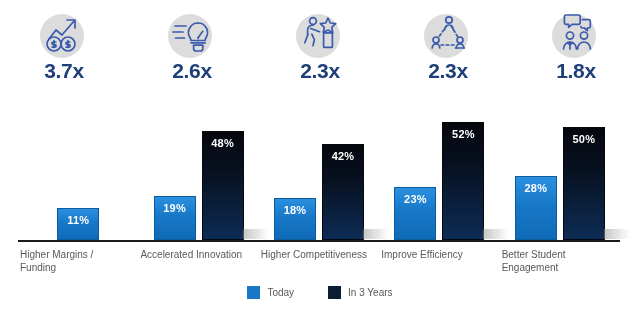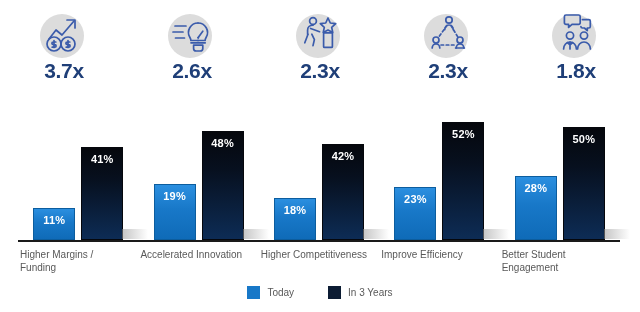--- a/index.html
+++ b/index.html
@@ -212,31 +212,25 @@
 
 <div id="plot">
   <div id="groups">
 
     <div class="group">
       <div class="bar-wrap">
         <div class="bar today" style="height:32px">
           <span class="val">11%</span>
         </div>
       </div>
-      <div class="bar-wrap">
-        <div class="bar future" style="height:93px">
-          <span class="val">41%</span>
-          <span class="shadow"></span>
-        </div>
-      </div>
-    </div>
-
-    <div class="group">
-      <div class="bar-wrap">
-        <div class="bar today" style="height:56px">
+    </div>
+
+    <div class="group">
+      <div class="bar-wrap">
+        <div class="bar today" style="height:44px">
           <span class="val">19%</span>
         </div>
       </div>
       <div class="bar-wrap">
         <div class="bar future" style="height:109px">
           <span class="val">48%</span>
           <span class="shadow"></span>
         </div>
       </div>
     </div>

